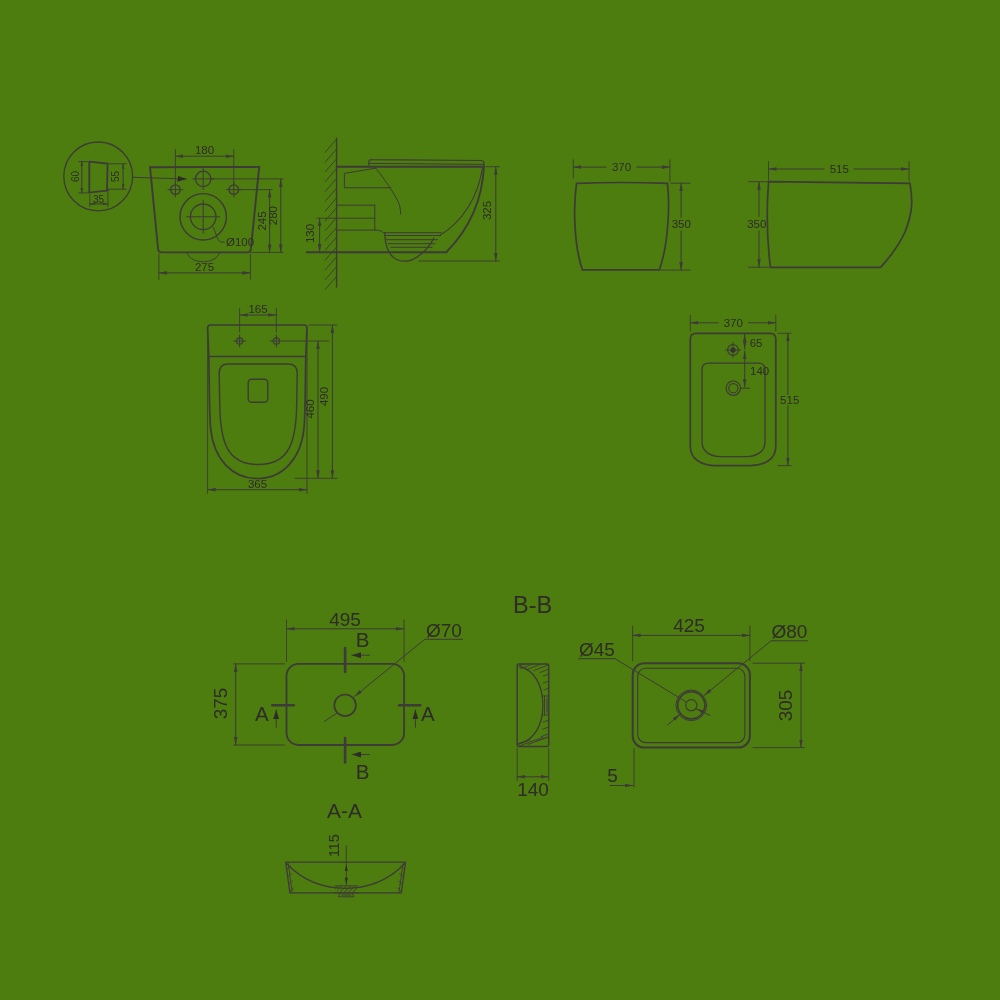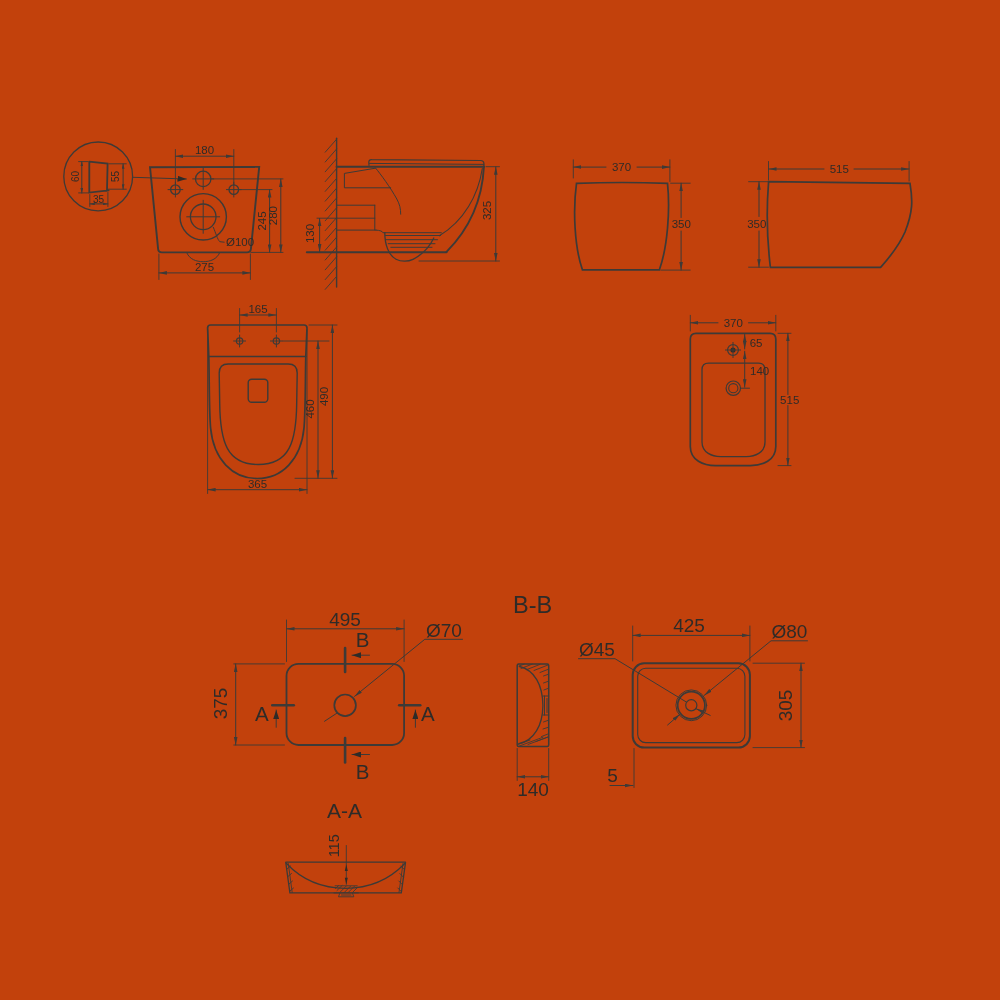--- a/index.html
+++ b/index.html
@@ -1,16 +1,16 @@
 <!DOCTYPE html>
 <html><head>
 <meta charset="utf-8">
 <style>
 html,body{margin:0;padding:0;background:#ffffff;}
-#page{width:1000px;height:1000px;position:relative;background:#c2410c;overflow:hidden;}
+#page{width:1000px;height:1000px;position:relative;background:#4d7c0f;overflow:hidden;}
 text{font-family:"Liberation Sans",sans-serif;fill:#2e2b28;}
 </style>
 </head>
 <body>
 <div id="page">
 <svg width="1000" height="1000" viewBox="0 0 1000 1000">
 <defs>
 <marker id="ar" viewBox="0 0 8 4" refX="8" refY="2" markerWidth="8" markerHeight="4" orient="auto-start-reverse" markerUnits="userSpaceOnUse">
           <path d="M0,0.2 L8,2 L0,3.8 Z" fill="#3d3a37"></path>
         </marker>

